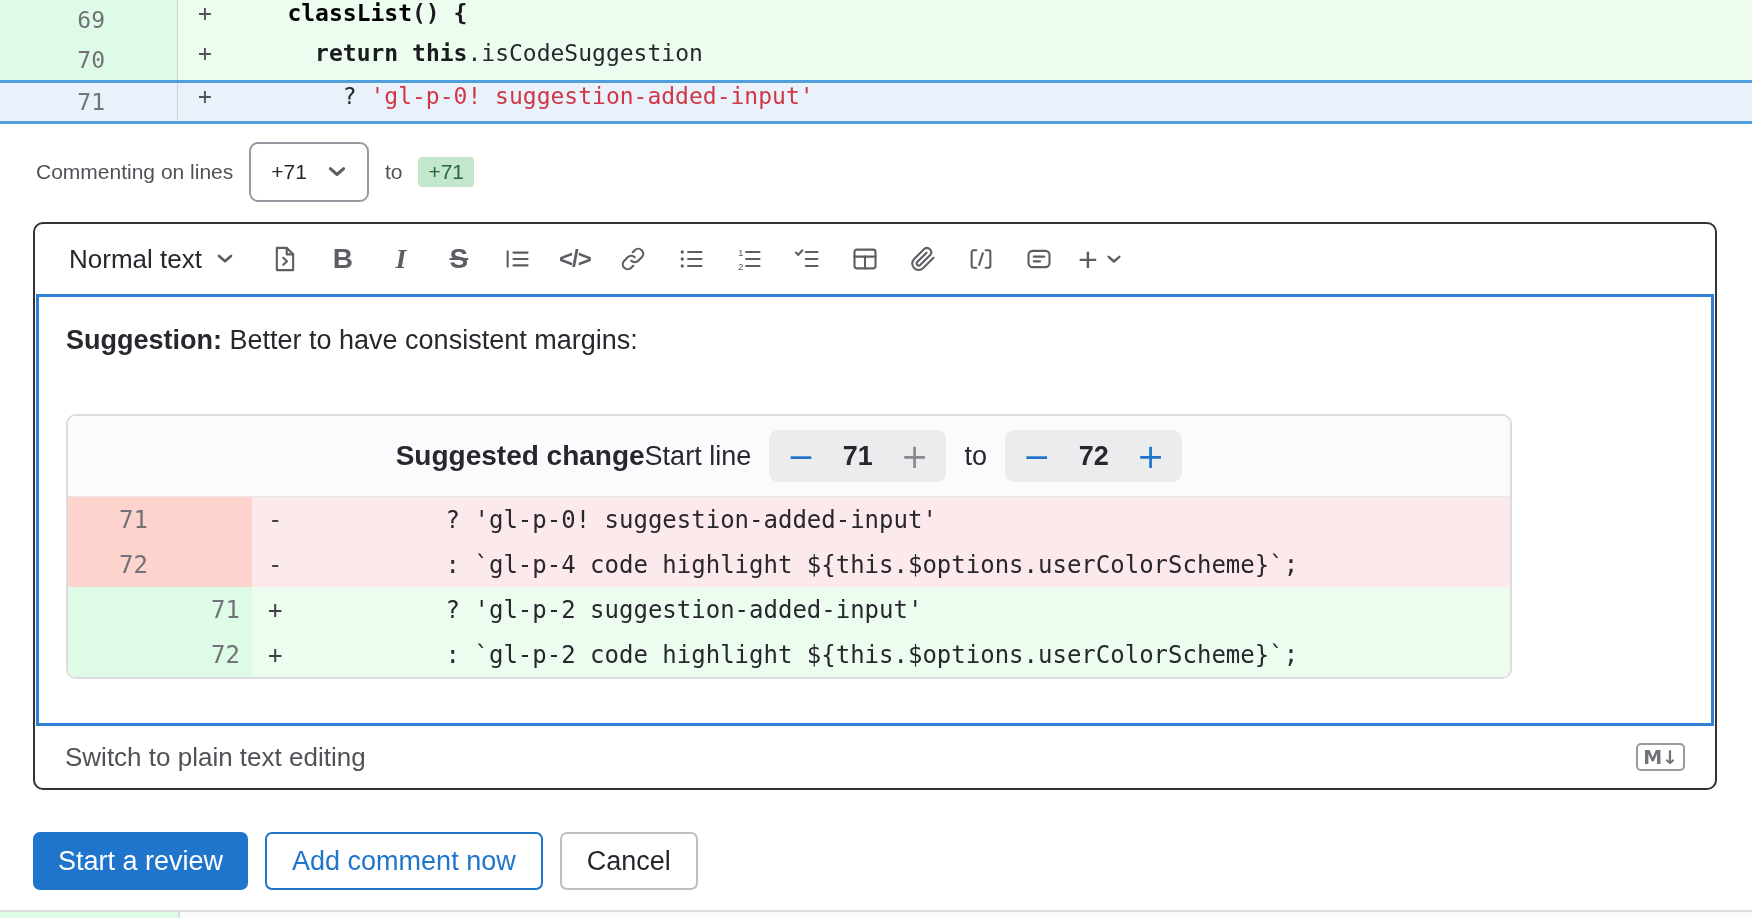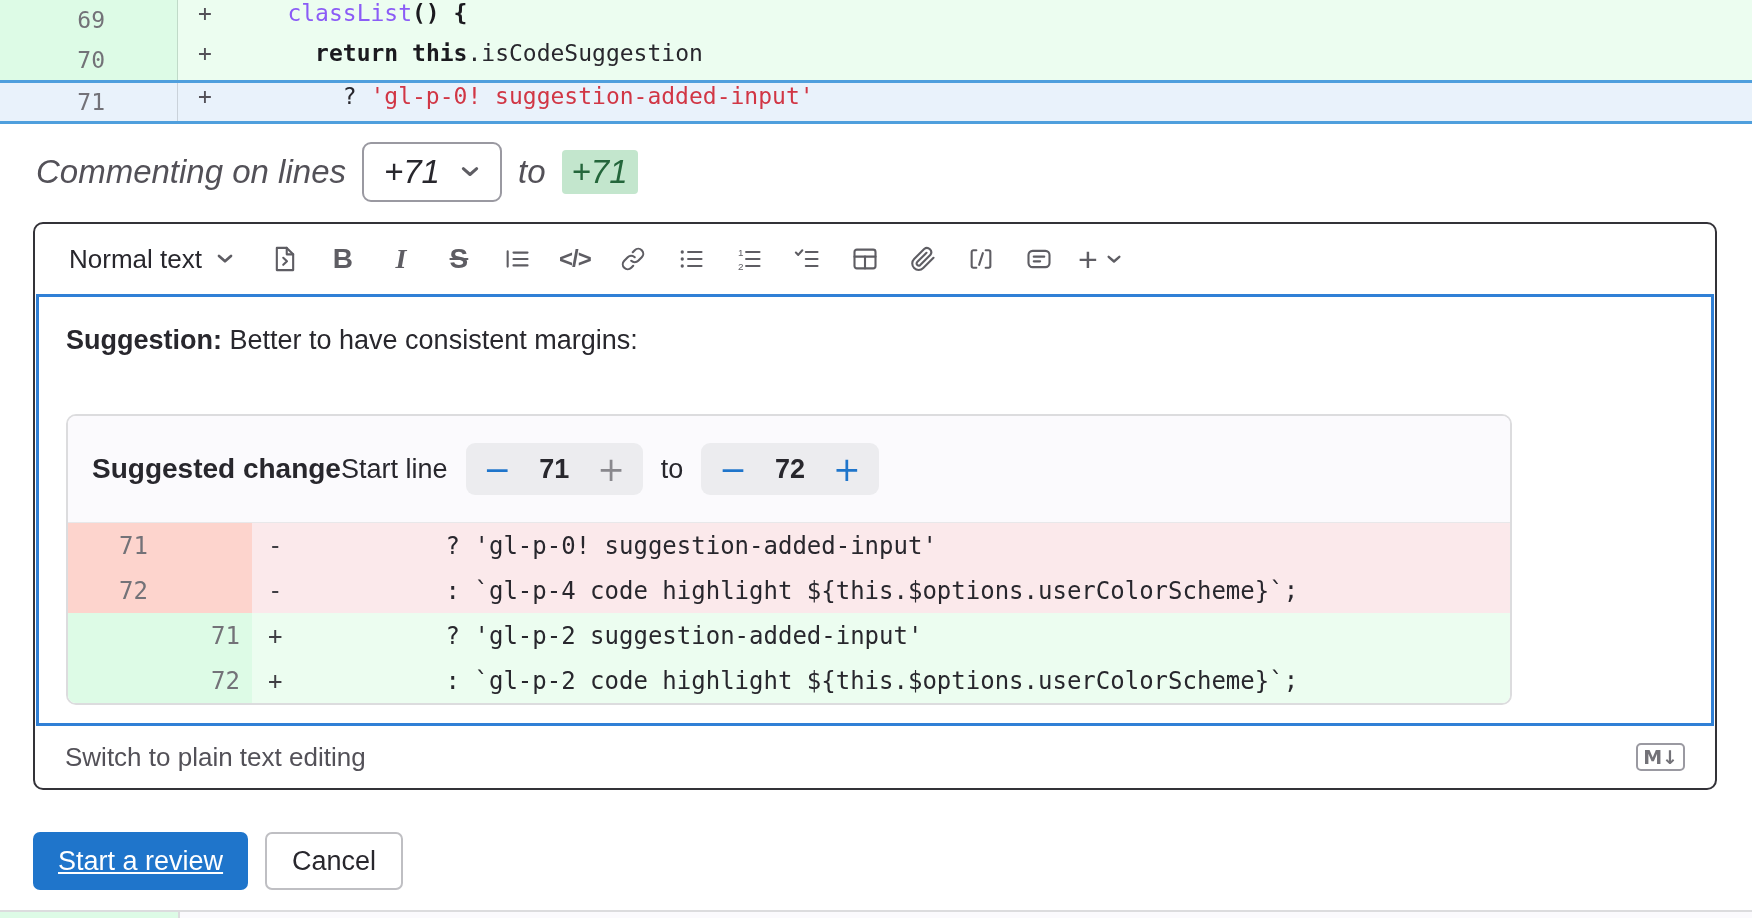--- a/index.html
+++ b/index.html
@@ -13,26 +13,26 @@
     font-family:"DejaVu Sans Mono",monospace;font-size:23px;}
   .diff-row .ln{width:178px;height:100%;box-sizing:border-box;display:flex;align-items:center;
     justify-content:flex-end;padding-right:72px;color:#737278;background:#ddfbe6;
     border-right:1px solid rgba(0,0,0,0.13);}
   .diff-row .marker{width:54px;box-sizing:border-box;padding-left:20px;color:#545158;}
   .diff-row .code{white-space:pre;color:#28272d;}
   .diff-row.selected{background:#e9f2fb;height:44px;box-sizing:border-box;
     border-top:3px solid #4f9fdd;border-bottom:3px solid #4f9fdd;}
   .diff-row.selected .ln{background:#e9f2fb;}
   .seg{white-space:pre;}
-  .seg.func{color:#8b5cf6;font-weight:normal;}
+  .seg.func{color:#000000;font-weight:bold;}
   .seg.kw{font-weight:bold;color:#1b1a1f;}
   .seg.str{color:#d13645;}
   
   .commenting-bar{position:absolute;top:124px;left:0;height:96px;display:flex;align-items:center;
-    padding-left:36px;gap:16px;font-size:33px;color:#535158;font-style:italic;}
+    padding-left:36px;gap:16px;font-size:21px;color:#535158;}
   .line-select{display:inline-flex;align-items:center;gap:20px;height:56px;padding:0 20px;
     border:2px solid #9a99a1;border-radius:9px;background:#fff;color:#28272d;cursor:pointer;}
   .line-badge{background:#c3e6cd;color:#24663b;padding:3px 10px;border-radius:4px;}
   
   .editor{position:absolute;top:222px;left:33px;width:1684px;height:568px;box-sizing:border-box;
     border:2px solid #333238;border-radius:10px;background:#fff;display:flex;flex-direction:column;}
   .toolbar{height:70px;flex:none;display:flex;align-items:center;padding:0 22px;}
   .text-style{display:flex;align-items:center;gap:14px;font-size:26px;color:#28272d;
     padding:0 12px;margin-right:10px;cursor:pointer;}
   .tb-btn{height:46px;min-width:46px;margin:0 6px;display:flex;align-items:center;justify-content:center;
@@ -45,21 +45,21 @@
   .tb-plus{font-size:34px;line-height:1;color:#5e5d63;}
   svg.ic{stroke:#5e5d63;fill:none;stroke-width:1.8;stroke-linecap:round;stroke-linejoin:round;}
   
   .content{flex:none;height:432px;box-sizing:border-box;margin:0 1px;border:3px solid #3080d6;
     padding:24px 0 0 27px;overflow:hidden;cursor:text;}
   .body-line{font-size:27px;margin:4px 0 0 0;color:#28272d;}
   .body-line b{font-weight:bold;}
   
   .suggestion-box{margin-top:58px;width:1442px;border:2px solid #dcdcde;border-radius:10px;overflow:hidden;}
   .sug-header{height:72px;background:#fbfafd;border-bottom:1px solid #e8e8ea;display:flex;
-    align-items:center;justify-content:flex-start;padding:17px 24px;}
+    align-items:center;justify-content:center;padding:4px 24px;}
   .sug-title{font-weight:bold;font-size:28px;color:#28272d;}
   .sug-controls{display:flex;align-items:center;gap:18px;font-size:27px;color:#28272d;}
   .stepper{display:flex;align-items:center;gap:20px;background:#ececef;border-radius:9px;
     height:52px;padding:0 18px;}
   .step-btn{font-size:33px;line-height:1;cursor:pointer;font-family:"DejaVu Sans",sans-serif;}
   .step-btn.blue{color:#1f75cb;}
   .step-btn.gray{color:#89888d;}
   .step-val{font-weight:bold;font-size:27px;min-width:46px;text-align:center;color:#28272d;}
   .sug-row{display:flex;align-items:center;height:45px;
     font-family:"DejaVu Sans Mono",monospace;font-size:24px;}
@@ -74,21 +74,21 @@
   
   .editor-footer{flex:1;display:flex;align-items:center;justify-content:space-between;
     padding:0 30px;font-size:26px;color:#535158;}
   .plain-text-link{cursor:pointer;}
   .md-badge{border:2px solid #9a99a1;border-radius:5px;color:#737278;font-weight:bold;
     font-size:19px;padding:1px 5px;cursor:pointer;font-family:"DejaVu Sans",sans-serif;}
   
   .actions{position:absolute;top:832px;left:33px;display:flex;gap:17px;}
   .btn{height:58px;display:flex;align-items:center;border-radius:7px;font-size:27px;
     padding:0 25px;box-sizing:border-box;cursor:pointer;background:#fff;}
-  .btn-primary{background:#1f75cb;color:#fff;border:none;text-decoration:underline;}
+  .btn-primary{background:#1f75cb;color:#fff;border:none;}
   .btn-secondary{border:2px solid #1f75cb;color:#1f75cb;}
   .btn-default{border:2px solid #bfbfc3;color:#28272d;}
   
   .bottom-strip{position:absolute;top:910px;left:0;width:100%;height:8px;box-sizing:border-box;
     border-top:2px solid #dcdcde;display:flex;}
   .bs-gutter{width:178px;background:#ddfbe6;border-right:2px solid #dcdcde;}
   .bs-code{flex:1;background:#fbfafd;}
 </style>
 </head>
 <body>
@@ -277,19 +277,20 @@
   </div>
 
   <div class="editor-footer">
     <span class="plain-text-link">Switch to plain text editing</span>
     <span class="md-badge">M↓</span>
   </div>
 </div>
 
 <div class="actions">
   <button class="btn btn-primary">Start a review</button>
+  <button class="btn btn-secondary">Add comment now</button>
   <button class="btn btn-default">Cancel</button>
 </div>
 
 <div class="bottom-strip">
   <div class="bs-gutter"></div>
   <div class="bs-code"></div>
 </div>
 
 </body></html>

